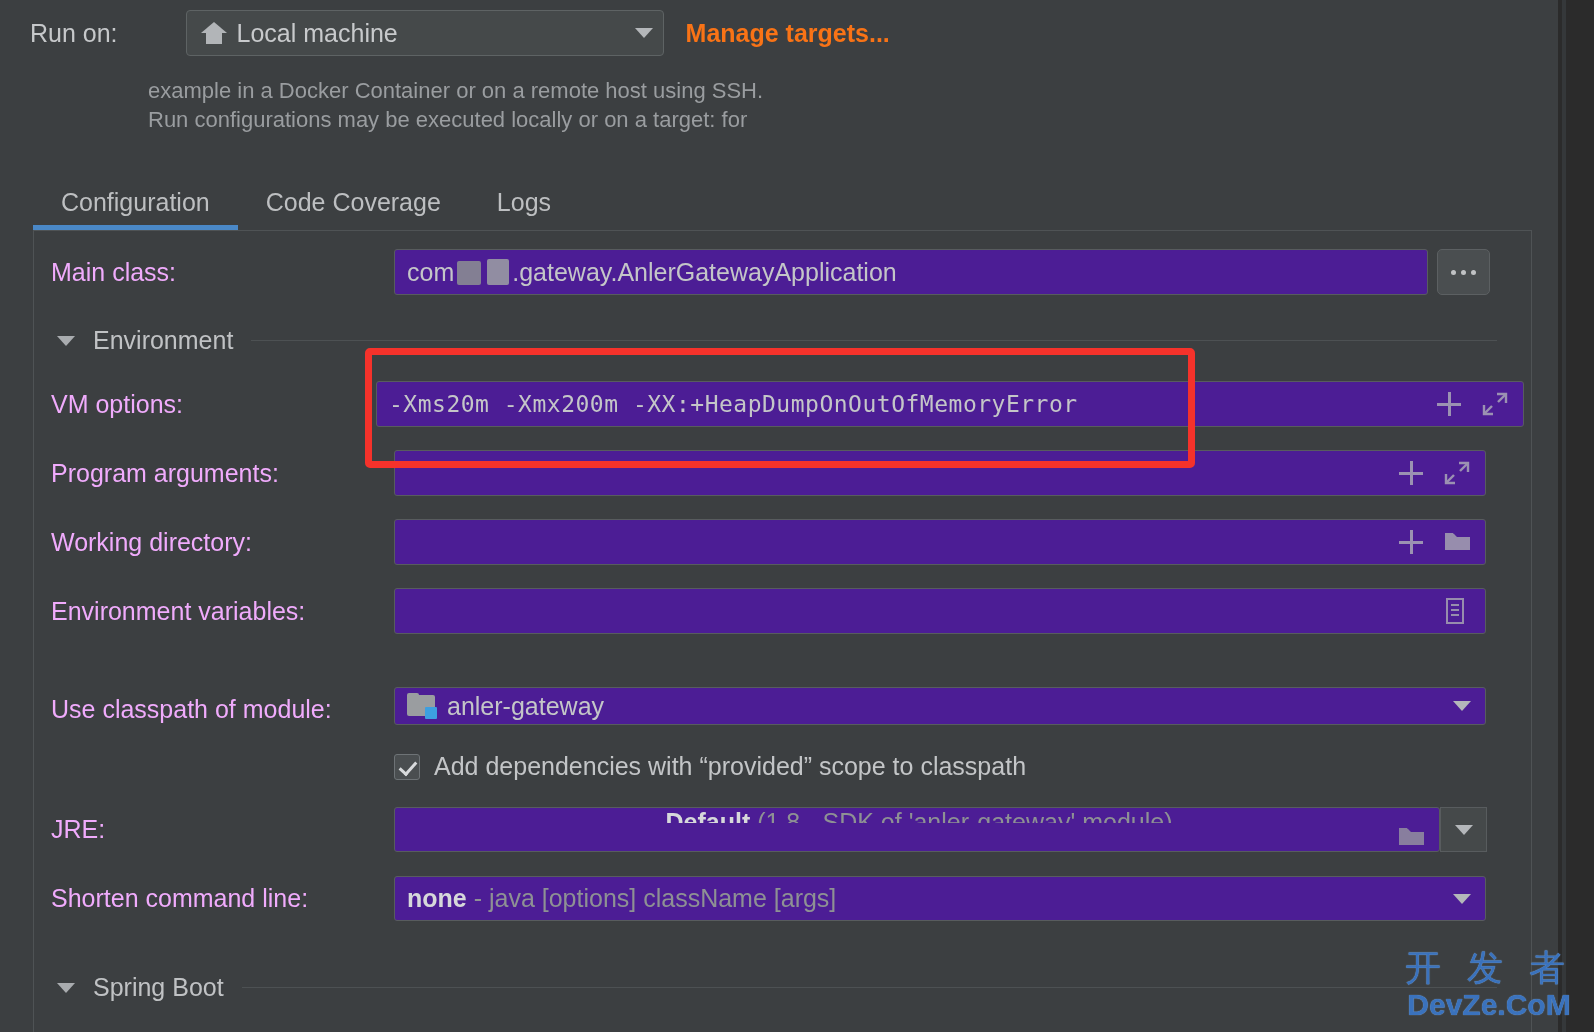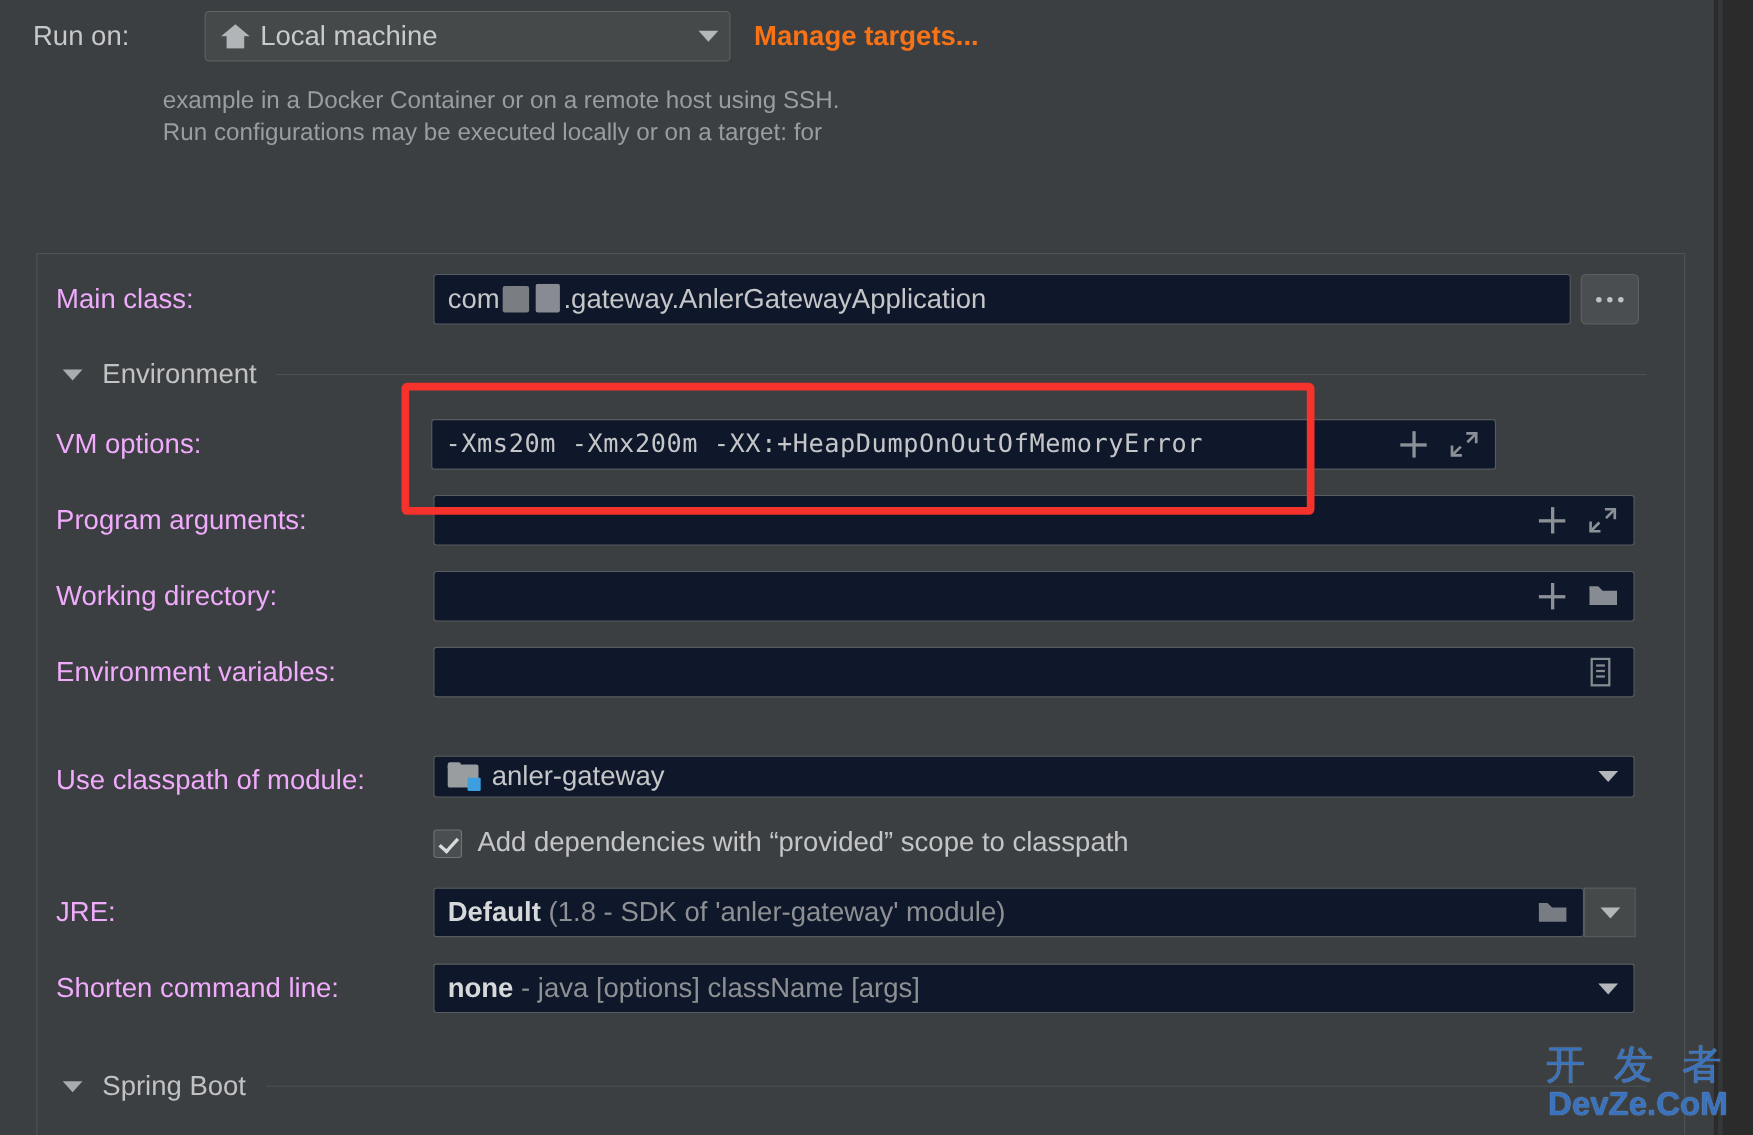--- a/index.html
+++ b/index.html
@@ -144,21 +144,21 @@
   }
   .row-label {
     position: absolute;
     font-size: 25px;
     color: #f0abfc;
     white-space: nowrap;
   }
 
   .field {
     position: absolute;
-    background: #0f172a;
+    background: #4c1d95;
     border: 1px solid #585c5e;
     border-radius: 3px;
     display: flex;
     align-items: center;
     padding: 0 8px 0 12px;
   }
   .field-text {
     font-size: 25px;
     color: #c4c6c8;
     white-space: nowrap;
@@ -379,20 +379,25 @@
     </div>
 
     <span id="manage-targets">Manage targets...</span>
   </div>
 
   <div id="hint">
     <div>example in a Docker Container or on a remote host using SSH.</div>
     <div>Run configurations may be executed locally or on a target: for</div>
   </div>
 
+  <div id="tabs">
+    <div class="tab active">Configuration</div>
+    <div class="tab">Code Coverage</div>
+    <div class="tab">Logs</div>
+  </div>
 
   <div id="panel"></div>
 
   <div class="row-label" style="left:51px; top:258px;">Main class:</div>
 
   <div class="field" style="left:394px; top:249px; width:1034px; height:46px;">
     <span class="field-text"><span>com</span><span class="redact"></span><span class="redact b"></span><span>.gateway.AnlerGatewayApplication</span></span>
   </div>
 
   <div id="browse-btn">
@@ -402,21 +407,21 @@
   </div>
 
   <div class="section" style="left:57px; top:326px; width:1440px;">
     <span class="tri"></span>
     <span class="section-title">Environment</span>
     <span class="section-line"></span>
   </div>
 
   <div class="row-label" style="left:51px; top:390px;">VM options:</div>
 
-  <div class="field" style="left:392px; top:381px; width:968px; height:46px;">
+  <div class="field" style="left:376px; top:381px; width:1148px; height:46px;">
     <span class="field-text mono">-Xms20m -Xmx200m -XX:+HeapDumpOnOutOfMemoryError</span>
     <span class="adorn">
       <span class="ic ic-plus"></span>
       <span class="ic ic-expand">
         <svg width="28" height="28" viewBox="0 0 28 28">
           <path d="M16 4 L25 4 L25 13" fill="none" stroke="#b6b9bc" stroke-width="2.4"></path>
           <path d="M25 4 L17 12" stroke="#b6b9bc" stroke-width="2.4"></path>
           <path d="M12 24 L3 24 L3 15" fill="none" stroke="#b6b9bc" stroke-width="2.4"></path>
           <path d="M3 24 L11 16" stroke="#b6b9bc" stroke-width="2.4"></path>
         </svg>
@@ -486,21 +491,21 @@
     </span>
   </div>
 
   <div id="cb-row">
     <span class="checkbox"></span>
     <span id="cb-label">Add dependencies with “provided” scope to classpath</span>
   </div>
 
   <div class="row-label" style="left:51px; top:815px;">JRE:</div>
 
-  <div class="field" style="left:394px; top:807px; width:1046px; height:45px;">
+  <div class="field" style="left:394px; top:807px; width:1046px; height:45px;flex-direction:column;">
     <span class="field-text"><span class="field-strong">Default</span><span class="field-dim">&nbsp;</span><span class="field-dim">(1.8 - SDK of 'anler-gateway' module)</span></span>
     <span class="adorn">
       <span class="ic ic-folder">
         <svg width="30" height="26" viewBox="0 0 30 26">
           <path d="M2 6 L2 22 L27 22 L27 9 L14 9 L11 6 Z" fill="#9c9fa2"></path>
           <path d="M2 5 L10 5 L12 8 L2 8 Z" fill="#9c9fa2"></path>
         </svg>
       </span>
     </span>
   </div>

